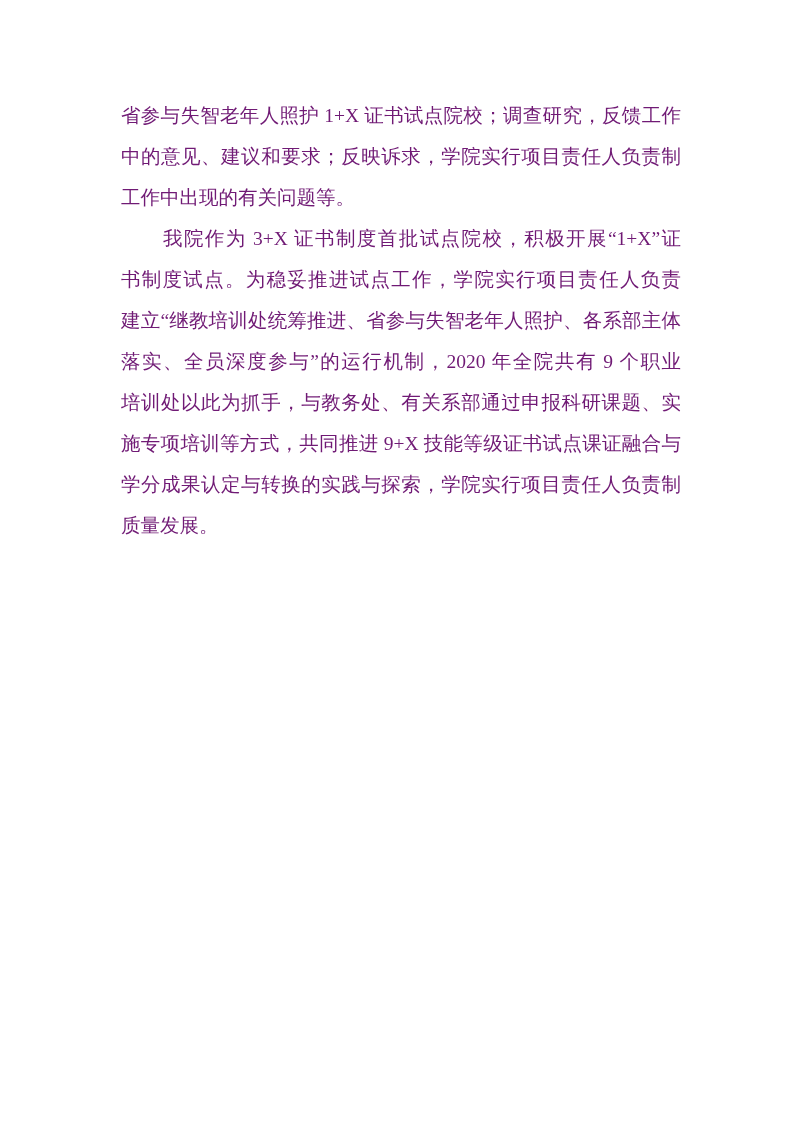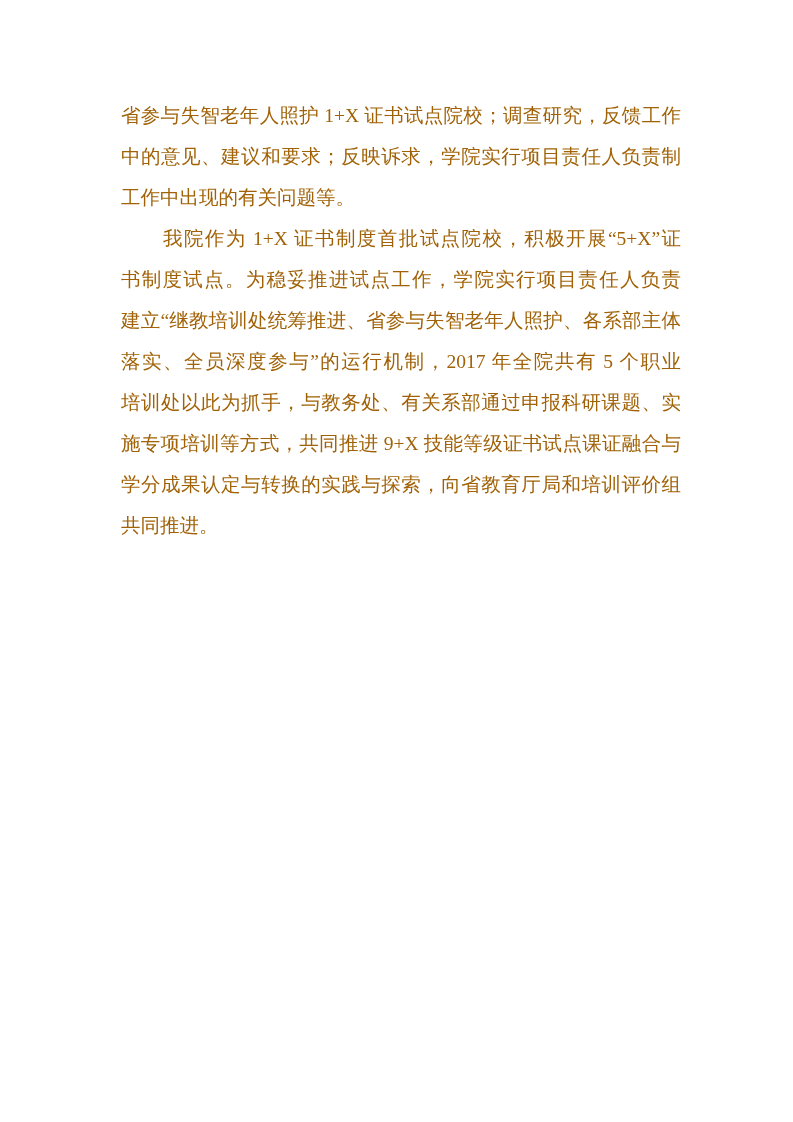--- a/index.html
+++ b/index.html
@@ -13,21 +13,21 @@
     height: 1122px;
     background: #ffffff;
     overflow: hidden;
     font-family: "Liberation Serif", "DejaVu Serif", serif;
   }
   .doc-body {
     position: absolute;
     left: 121px;
     top: 95px;
     width: 560px;
-    color: #a16207;
+    color: #701a75;
     font-size: 19.5px;
     font-weight: 400;
   }
   .doc-line {
     height: 41px;
     line-height: 41px;
     overflow: hidden;
     text-align: justify;
     text-justify: inter-character;
   }
@@ -44,22 +44,22 @@
   }
 </style>
 </head>
 <body>
 
 <div class="page">
   <div class="doc-body" id="doc-body">
       <div class="doc-line fill">省参与失智老年人照护 1+X 证书试点院校；调查研究，反馈工作</div>
       <div class="doc-line fill">中的意见、建议和要求；反映诉求，学院实行项目责任人负责制</div>
       <div class="doc-line para-end">工作中出现的有关问题等。</div>
-      <div class="doc-line fill indent">我院作为 1+X 证书制度首批试点院校，积极开展“5+X”证</div>
+      <div class="doc-line fill indent">我院作为 3+X 证书制度首批试点院校，积极开展“1+X”证</div>
       <div class="doc-line fill">书制度试点。为稳妥推进试点工作，学院实行项目责任人负责制，</div>
       <div class="doc-line fill">建立“继教培训处统筹推进、省参与失智老年人照护、各系部主体</div>
-      <div class="doc-line fill">落实、全员深度参与”的运行机制，2017 年全院共有 5 个职业</div>
+      <div class="doc-line fill">落实、全员深度参与”的运行机制，2020 年全院共有 9 个职业</div>
       <div class="doc-line fill">培训处以此为抓手，与教务处、有关系部通过申报科研课题、实</div>
       <div class="doc-line fill">施专项培训等方式，共同推进 9+X 技能等级证书试点课证融合与</div>
-      <div class="doc-line fill">学分成果认定与转换的实践与探索，向省教育厅局和培训评价组</div>
-      <div class="doc-line para-end">共同推进。</div>
+      <div class="doc-line fill">学分成果认定与转换的实践与探索，学院实行项目责任人负责制</div>
+      <div class="doc-line para-end">质量发展。</div>
     </div>
 </div>
 
 </body></html>

